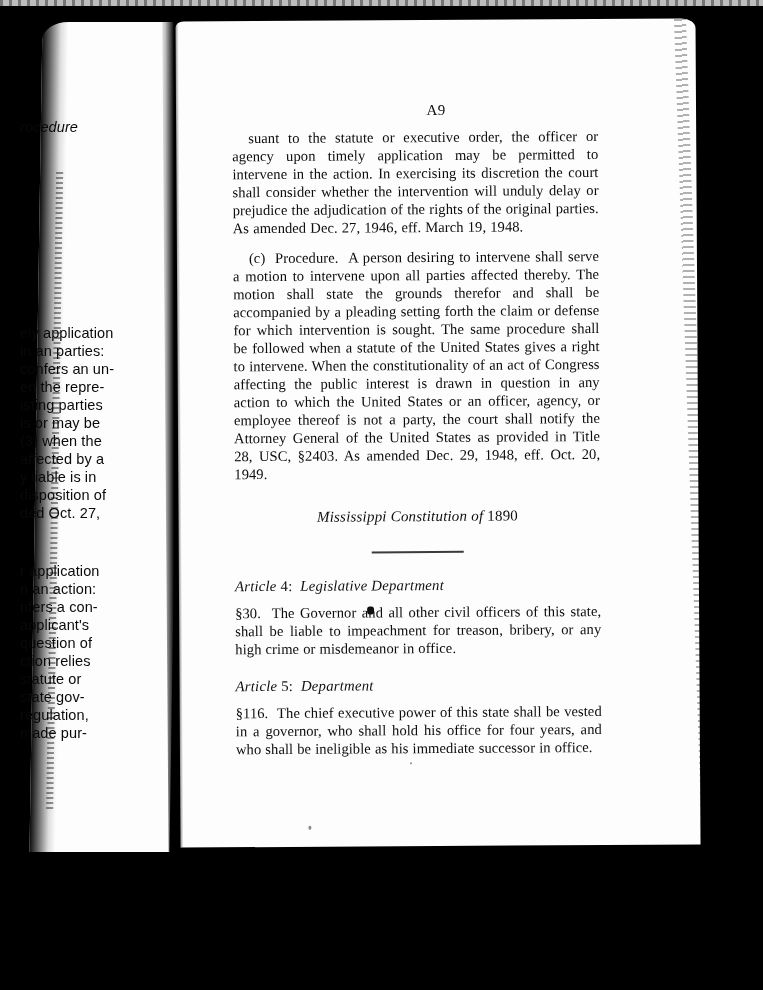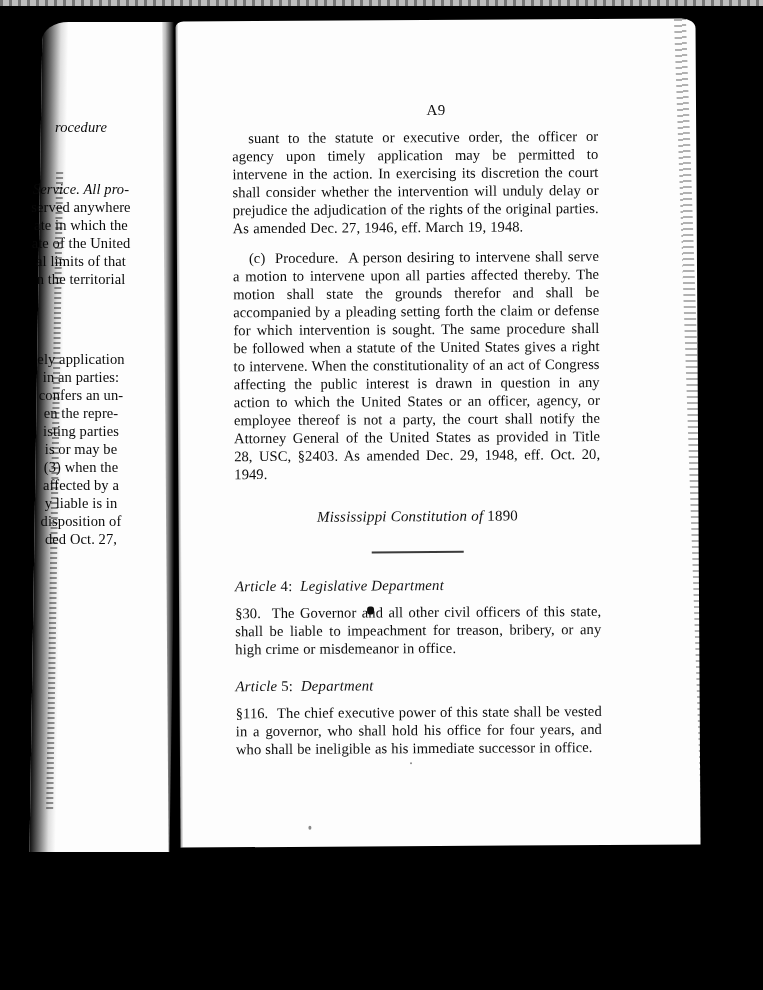--- a/index.html
+++ b/index.html
@@ -78,27 +78,27 @@
     width: 124px;
     height: 100%;
     overflow: hidden;
   }
   .left-text .lt-block {
     position: absolute;
     left: 0;
     width: 124px;
   }
   .left-text .lt-line {
-    font-family: Liberation Serif, serif;
+    font-family: Liberation Sans, sans-serif;
     font-size: 14.5px;
     line-height: 18px;
     color: #090909;
     white-space: nowrap;
     letter-spacing: .1px;
-    text-align: center;
+    text-align: left;
     padding-right: 2px;
   }
   .left-text .lt-line.ital {
     font-style: italic;
   }
 
   
   .gutter {
     position: absolute;
     left: 160px;
@@ -248,43 +248,47 @@
     <div class="gutter-shade-left"></div>
     <div class="speckle"></div>
   </div>
 
   <div class="left-text">
 
     <div class="lt-block" style="top:118px;">
       <div class="lt-line ital">rocedure</div>
     </div>
 
-    <div class="lt-block" style="top:180px;">
-      <div class="lt-line ital">Service.  All pro-</div>
-      <div class="lt-line">served anywhere</div>
-      <div class="lt-line">ate in which the</div>
-      <div class="lt-line">ate of the United</div>
-      <div class="lt-line">al limits of that</div>
-      <div class="lt-line">n the territorial</div>
-    </div>
-
-    <div class="lt-block" style="top:350px;">
+
+    <div class="lt-block" style="top:324px;">
       <div class="lt-line">ely application</div>
       <div class="lt-line">in an parties:</div>
       <div class="lt-line">confers an un-</div>
       <div class="lt-line">en the repre-</div>
       <div class="lt-line">isting parties</div>
       <div class="lt-line">is or may be</div>
       <div class="lt-line">(3) when the</div>
       <div class="lt-line">affected by a</div>
       <div class="lt-line">y liable is in</div>
       <div class="lt-line">disposition of</div>
       <div class="lt-line">ded Oct. 27,</div>
     </div>
 
+    <div class="lt-block" style="top:562px;">
+      <div class="lt-line">r application</div>
+      <div class="lt-line">n an action:</div>
+      <div class="lt-line">nfers a con-</div>
+      <div class="lt-line">applicant's</div>
+      <div class="lt-line">question of</div>
+      <div class="lt-line">ction relies</div>
+      <div class="lt-line">statute or</div>
+      <div class="lt-line">state gov-</div>
+      <div class="lt-line">regulation,</div>
+      <div class="lt-line">made pur-</div>
+    </div>
 
   </div>
 
   <div class="gutter">
     <div class="wedge"></div>
   </div>
 
   <div class="page-right">
     <div class="edge-noise-left"></div>
     <div class="edge-noise-right"></div>

